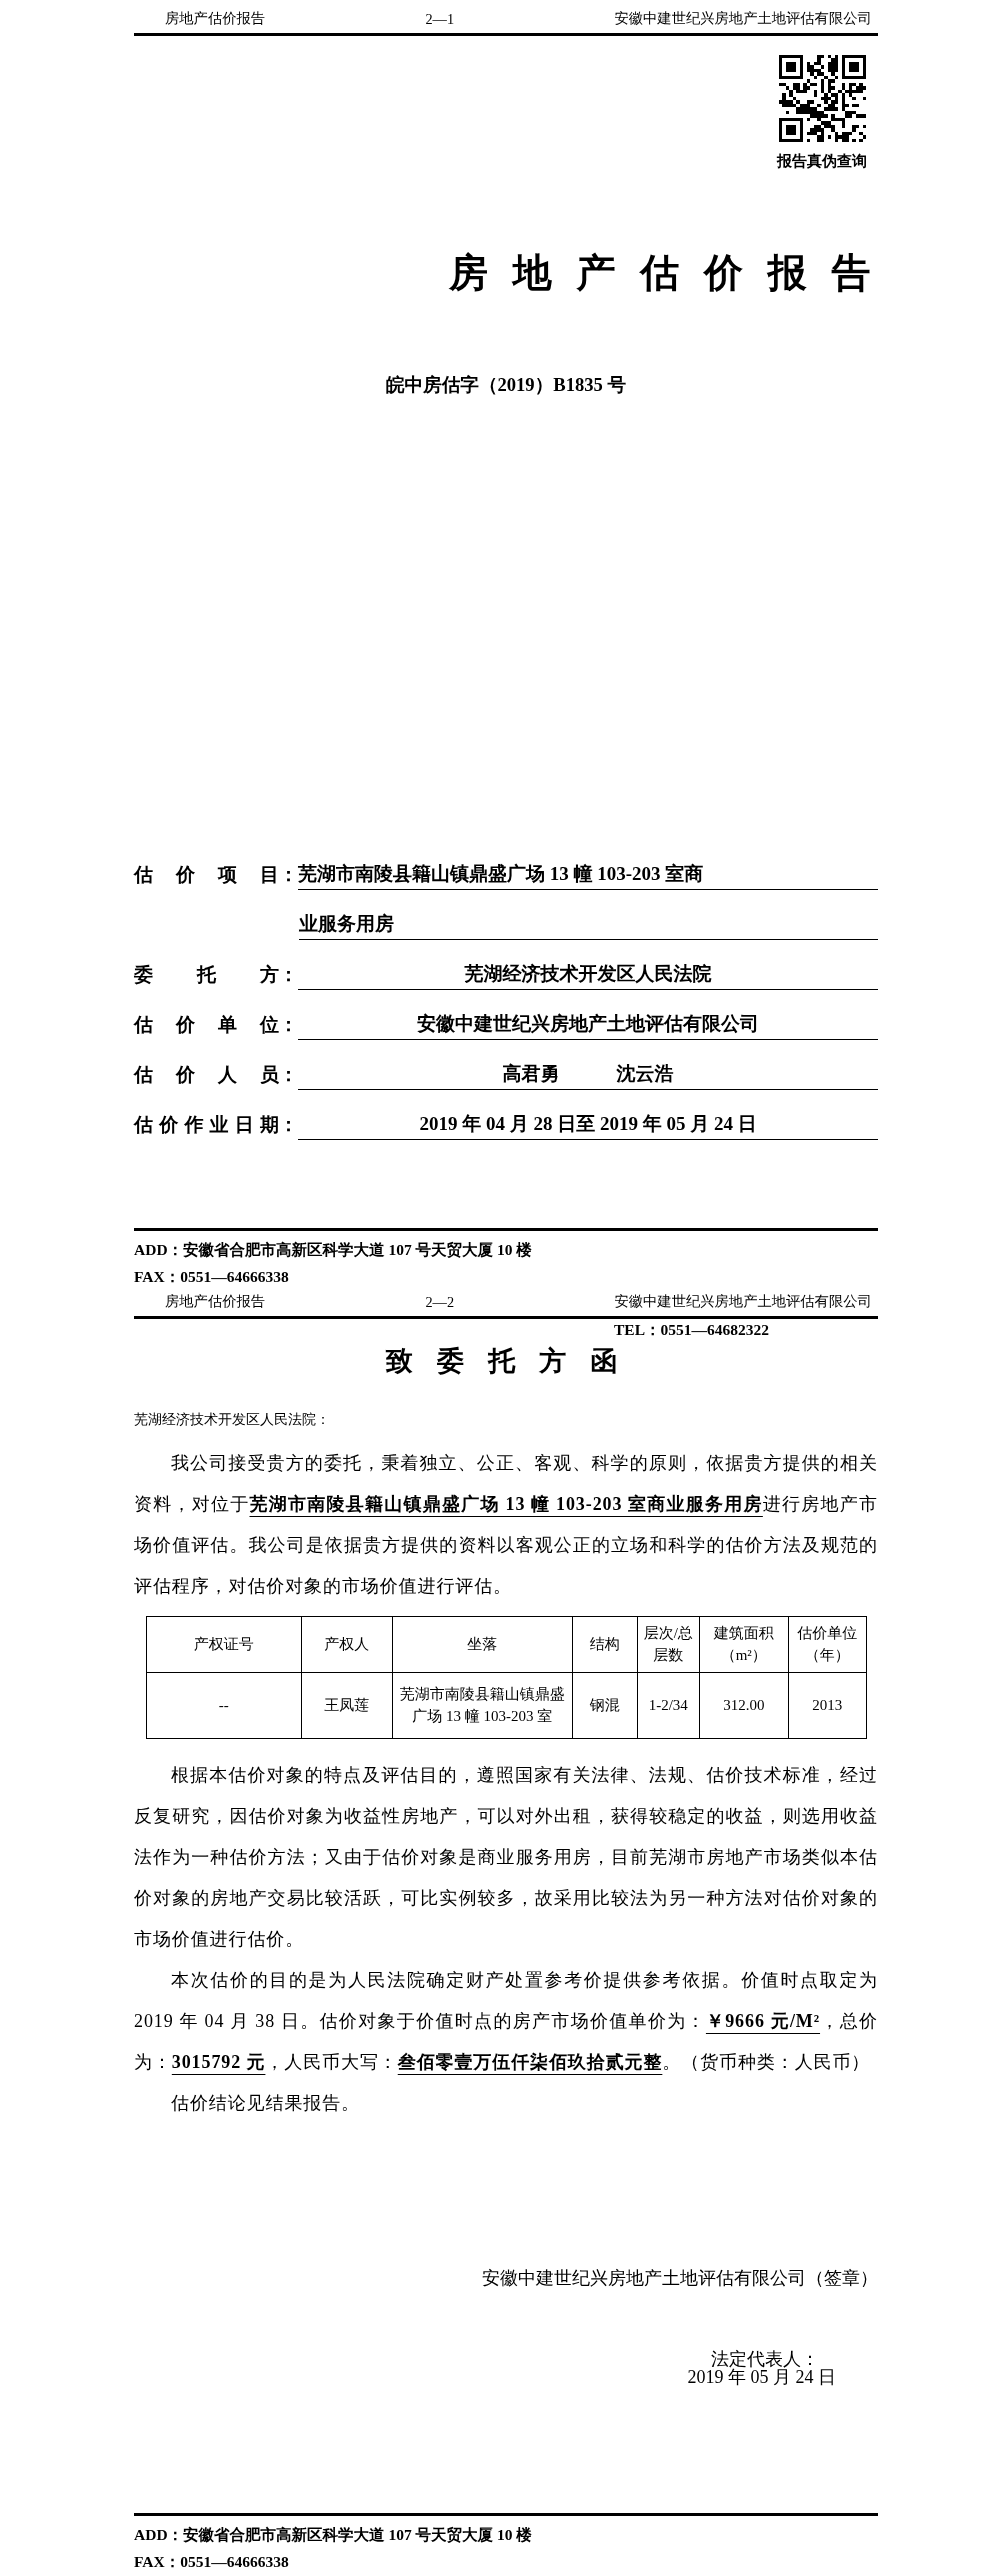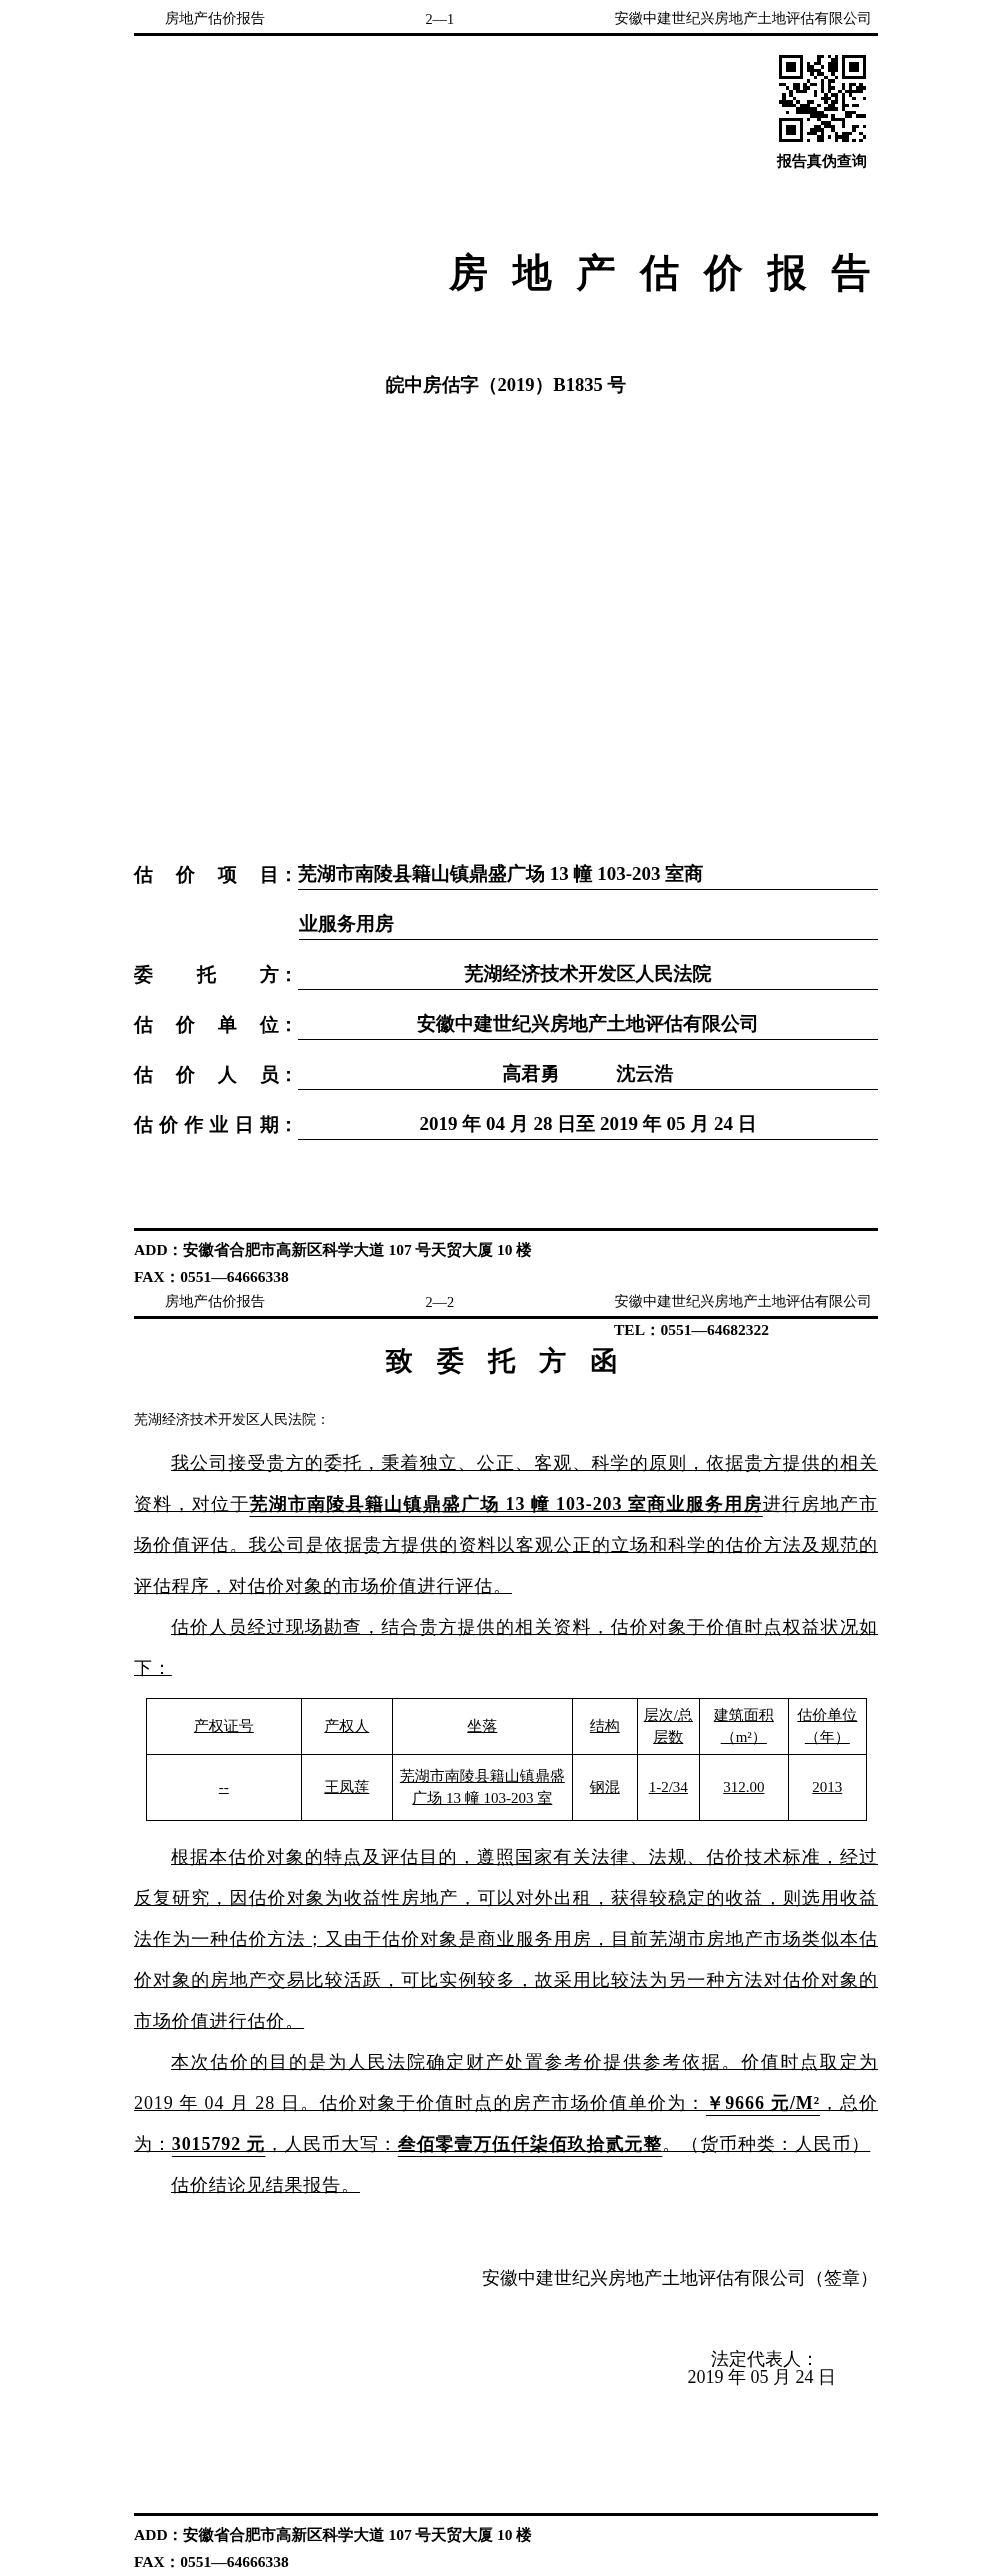--- a/index.html
+++ b/index.html
@@ -54,21 +54,21 @@
   }
   .fvalue.left { text-align: left; }
   .fspacer { width: 165px; }
 
   
   .letter-title {
     top: 1343px; text-align: center;
     font-size: 27px; font-weight: bold; letter-spacing: 8.7px; white-space: nowrap;
   }
   .salutation { top: 1411px; font-size: 14px; }
-  .letter-body { top: 1443px; font-size: 18px; line-height: 41px; letter-spacing: 0.9px; text-align: justify; text-decoration: underline; }
+  .letter-body { top: 1443px; font-size: 18px; line-height: 41px; letter-spacing: 0.9px; text-align: justify; }
   .letter-body p { text-indent: 37px; }
   .em-ul { font-weight: bold; text-decoration: underline; text-underline-offset: 5.6px; text-decoration-thickness: 1.2px; }
 
   
   table.own {
     border-collapse: collapse; table-layout: fixed;
     width: 721px; margin: 8.7px 0 16px 11.8px;
     font-size: 15px; line-height: 22.4px; letter-spacing: 0;
     text-align: center;
   }
@@ -364,21 +364,20 @@
   <span>2—2</span>
   <span class="hdr-right">安徽中建世纪兴房地产土地评估有限公司</span>
 </div>
 
 <div class="abs content-w letter-title">致 委 托 方 函</div>
 <div class="abs content-w salutation">芜湖经济技术开发区人民法院：</div>
 
 <div class="abs content-w letter-body">
   <p><span>我公司接受贵方的委托，秉着独立、公正、客观、科学的原则，依据贵方提供的相关资料，对位于</span><span class="em-ul">芜湖市南陵县籍山镇鼎盛广场 13 幢 103-203 室商业服务用房</span><span>进行房地产市场价值评估。我公司是依据贵方提供的资料以客观公正的立场和科学的估价方法及规范的评估程序，对估价对象的市场价值进行评估。</span></p>
 
-  <p>估价人员经过现场勘查，结合贵方提供的相关资料，估价对象于价值时点权益状况如下：</p>
 
   <table class="own">
     <colgroup>
       <col style="width:155px">
         <col style="width:91px">
         <col style="width:180px">
       <col style="width:65px">
         <col style="width:62px">
         <col style="width:89px">
         <col style="width:78px">
@@ -400,21 +399,21 @@
       <td>钢混</td>
       <td>1-2/34</td>
       <td>312.00</td>
       <td>2013</td>
     </tr>
   </tbody>
     </table>
 
   <p>根据本估价对象的特点及评估目的，遵照国家有关法律、法规、估价技术标准，经过反复研究，因估价对象为收益性房地产，可以对外出租，获得较稳定的收益，则选用收益法作为一种估价方法；又由于估价对象是商业服务用房，目前芜湖市房地产市场类似本估价对象的房地产交易比较活跃，可比实例较多，故采用比较法为另一种方法对估价对象的市场价值进行估价。</p>
 
-  <p><span>本次估价的目的是为人民法院确定财产处置参考价提供参考依据。价值时点取定为 2019 年 04 月 28 日。估价对象于价值时点的房产市场价值单价为：</span><span class="em-ul">￥9666 元/M²</span><span>，总价为：</span><span class="em-ul">3015792 元</span><span>，人民币大写：</span><span class="em-ul">叁佰零壹万伍仟柒佰玖拾贰元整</span><span>。（货币种类：人民币）</span></p>
+  <p><span>本次估价的目的是为人民法院确定财产处置参考价提供参考依据。价值时点取定为 2019 年 04 月 38 日。估价对象于价值时点的房产市场价值单价为：</span><span class="em-ul">￥9666 元/M²</span><span>，总价为：</span><span class="em-ul">3015792 元</span><span>，人民币大写：</span><span class="em-ul">叁佰零壹万伍仟柒佰玖拾贰元整</span><span>。（货币种类：人民币）</span></p>
 
   <p>估价结论见结果报告。</p>
 </div>
 
 <div class="abs content-w sign-company">安徽中建世纪兴房地产土地评估有限公司（签章）</div>
 <div class="abs content-w sign-rep">法定代表人：</div>
 <div class="abs content-w sign-date">2019 年 05 月 24 日</div>
 
 <div class="abs content-w ftr2 page-ftr">
   <div>ADD：安徽省合肥市高新区科学大道 107 号天贸大厦 10 楼</div>

